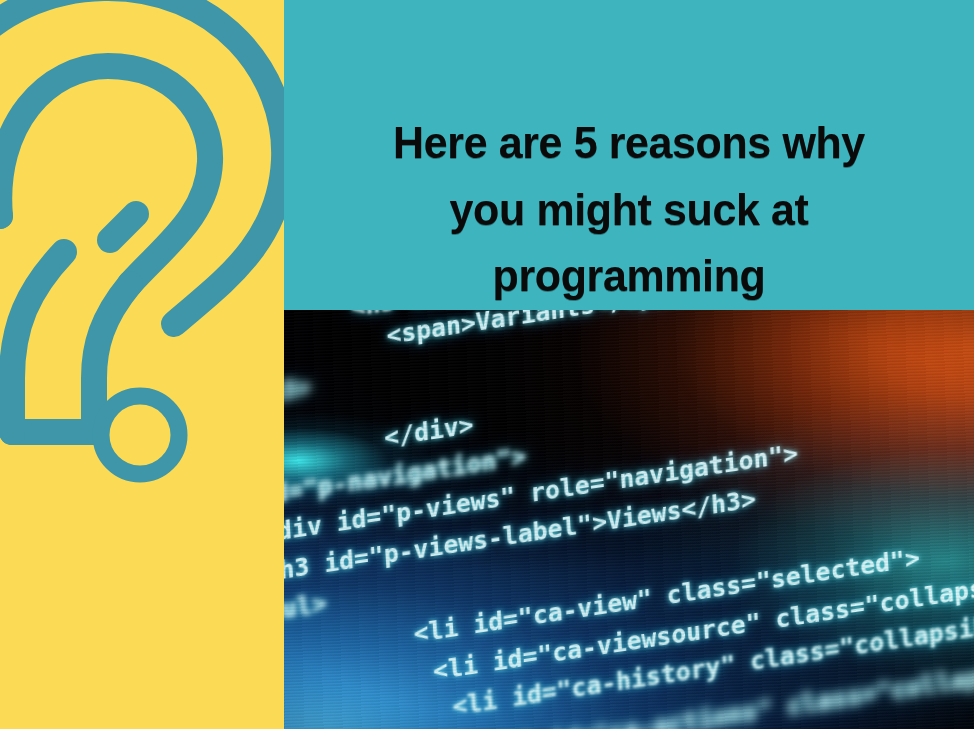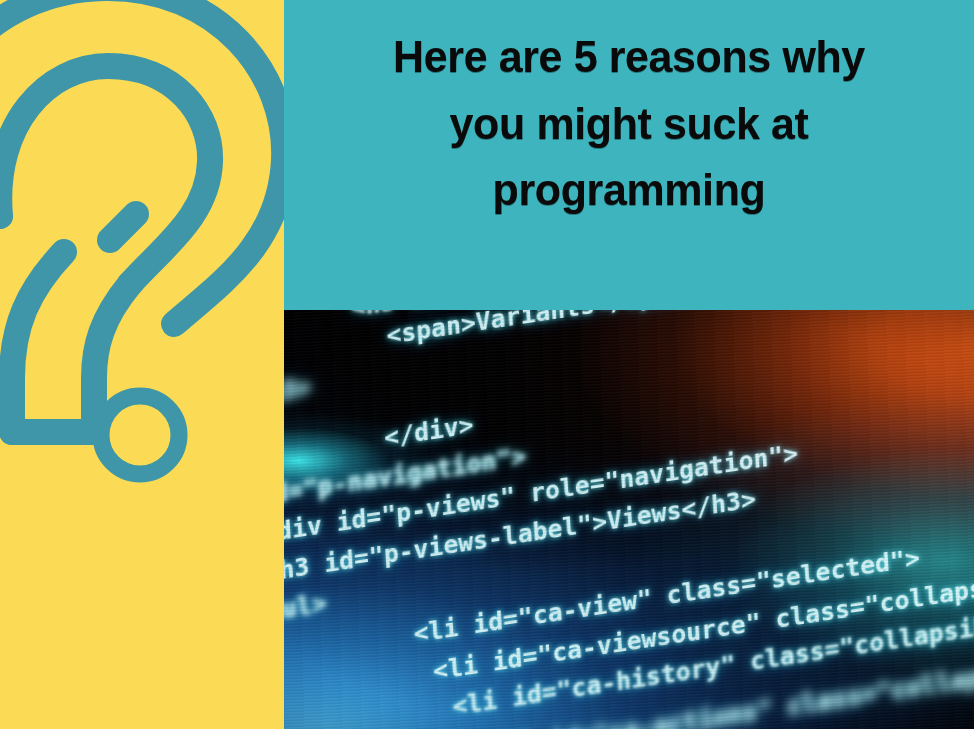--- a/index.html
+++ b/index.html
@@ -33,21 +33,21 @@
   }
   #qmark-wrap svg { display:block; width:100%; height:100%; }
 
   
   #headline-panel {
     position:absolute;
     left:284px; top:0;
     width:690px; height:310px;
     background:#3EB5BE;
     display:flex;
-    align-items:flex-start;
+    align-items:flex-end;
     justify-content:center;
   }
   #headline {
     width:668px;
     margin-top:24px;
     text-align:center;
     color:#0A0A0A;
     font-family:"Liberation Sans", sans-serif;
     font-weight:700;
     font-size:45px;

